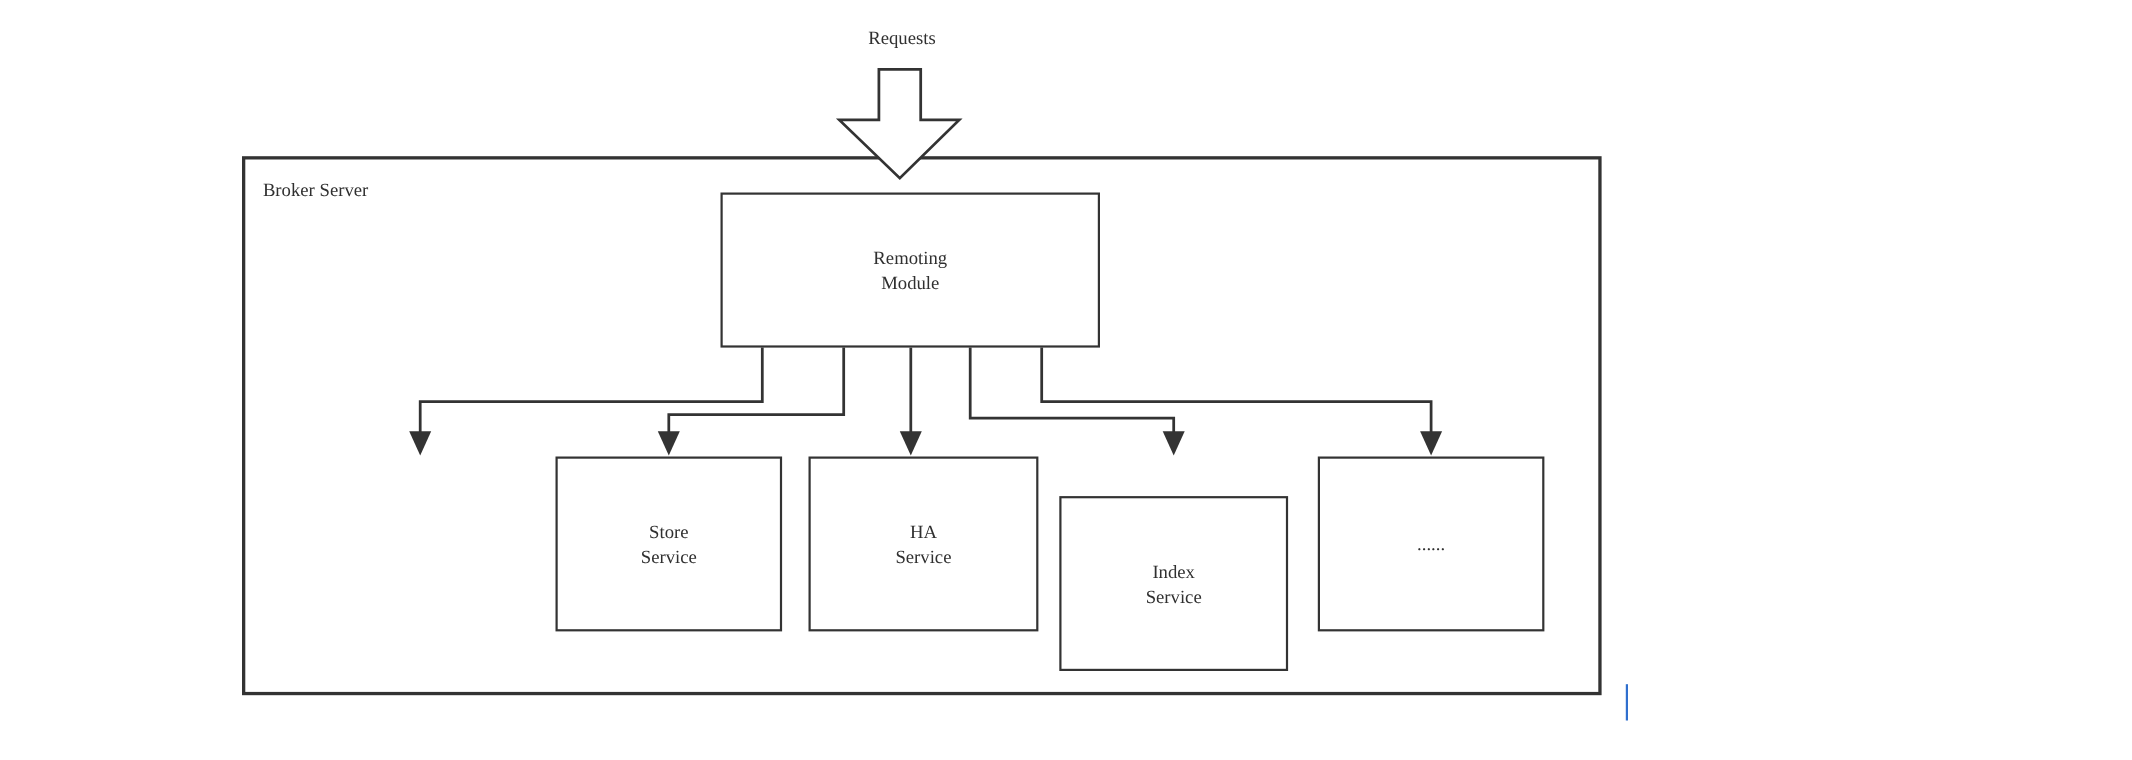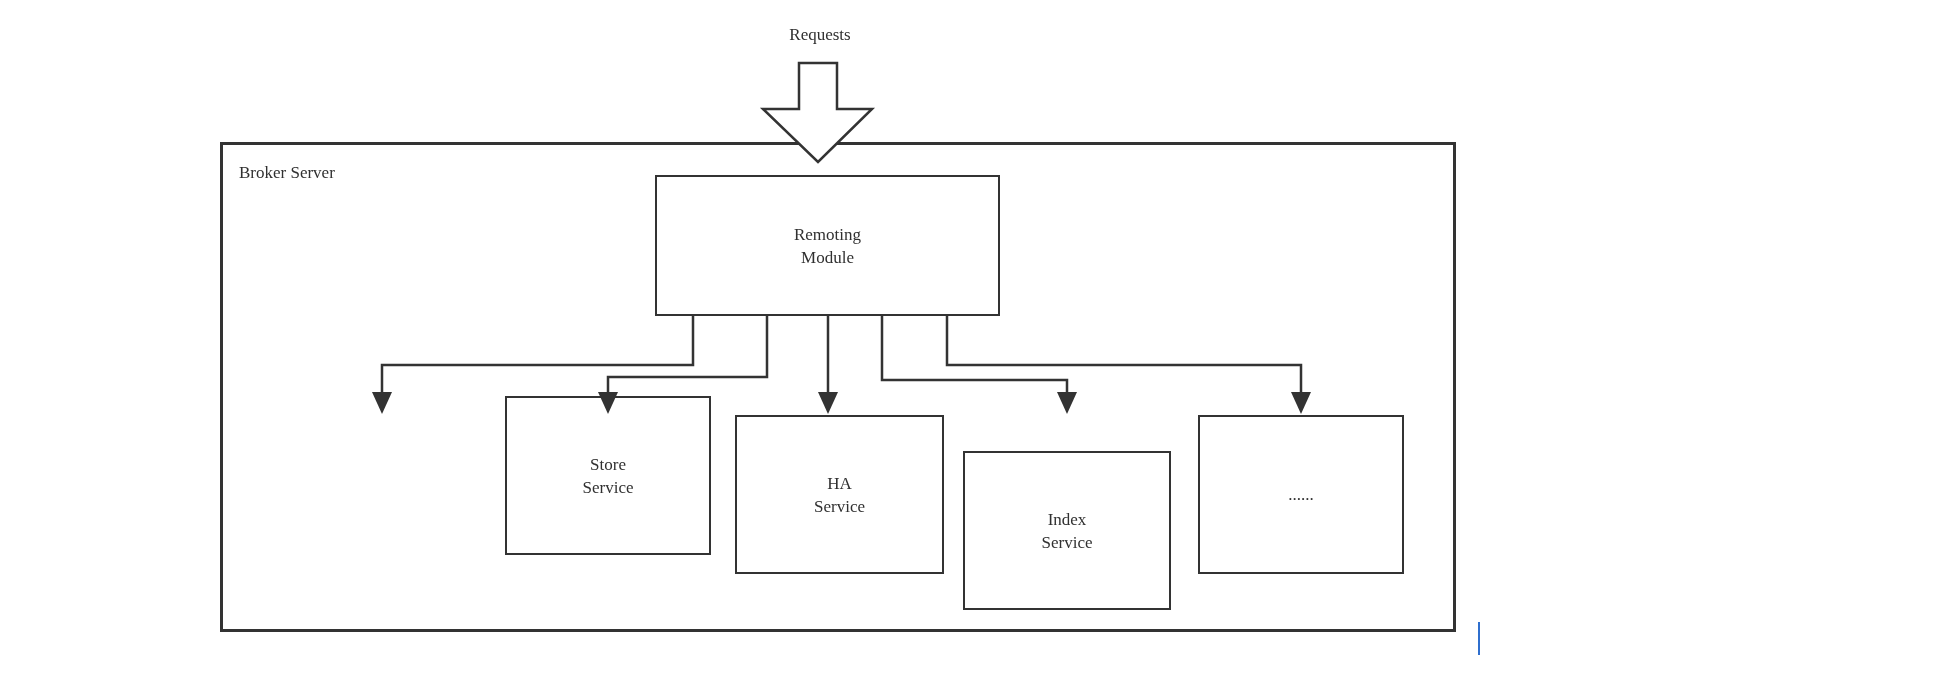--- a/index.html
+++ b/index.html
@@ -68,21 +68,21 @@
     line-height: 23px;
     white-space: pre-line;
   }
   .remoting-box {
     left: 655px;
     top: 175px;
     width: 345px;
     height: 141px;
   }
   .svc-client { left: 279px; top: 415px; width: 207px; height: 159px; }
-  .svc-store  { left: 505px; top: 396px; width: 206px; height: 159px; }
+  .svc-store  { left: 505px; top: 415px; width: 206px; height: 159px; }
   .svc-ha     { left: 735px; top: 415px; width: 209px; height: 159px; }
   .svc-index  { left: 963px; top: 415px; width: 208px; height: 159px; margin-top: 36px; }
   .svc-more   { left: 1198px; top: 415px; width: 206px; height: 159px; }
 
   .caret {
     left: 1478px;
     top: 622px;
     width: 2px;
     height: 33px;
     background: #2f6fce;

